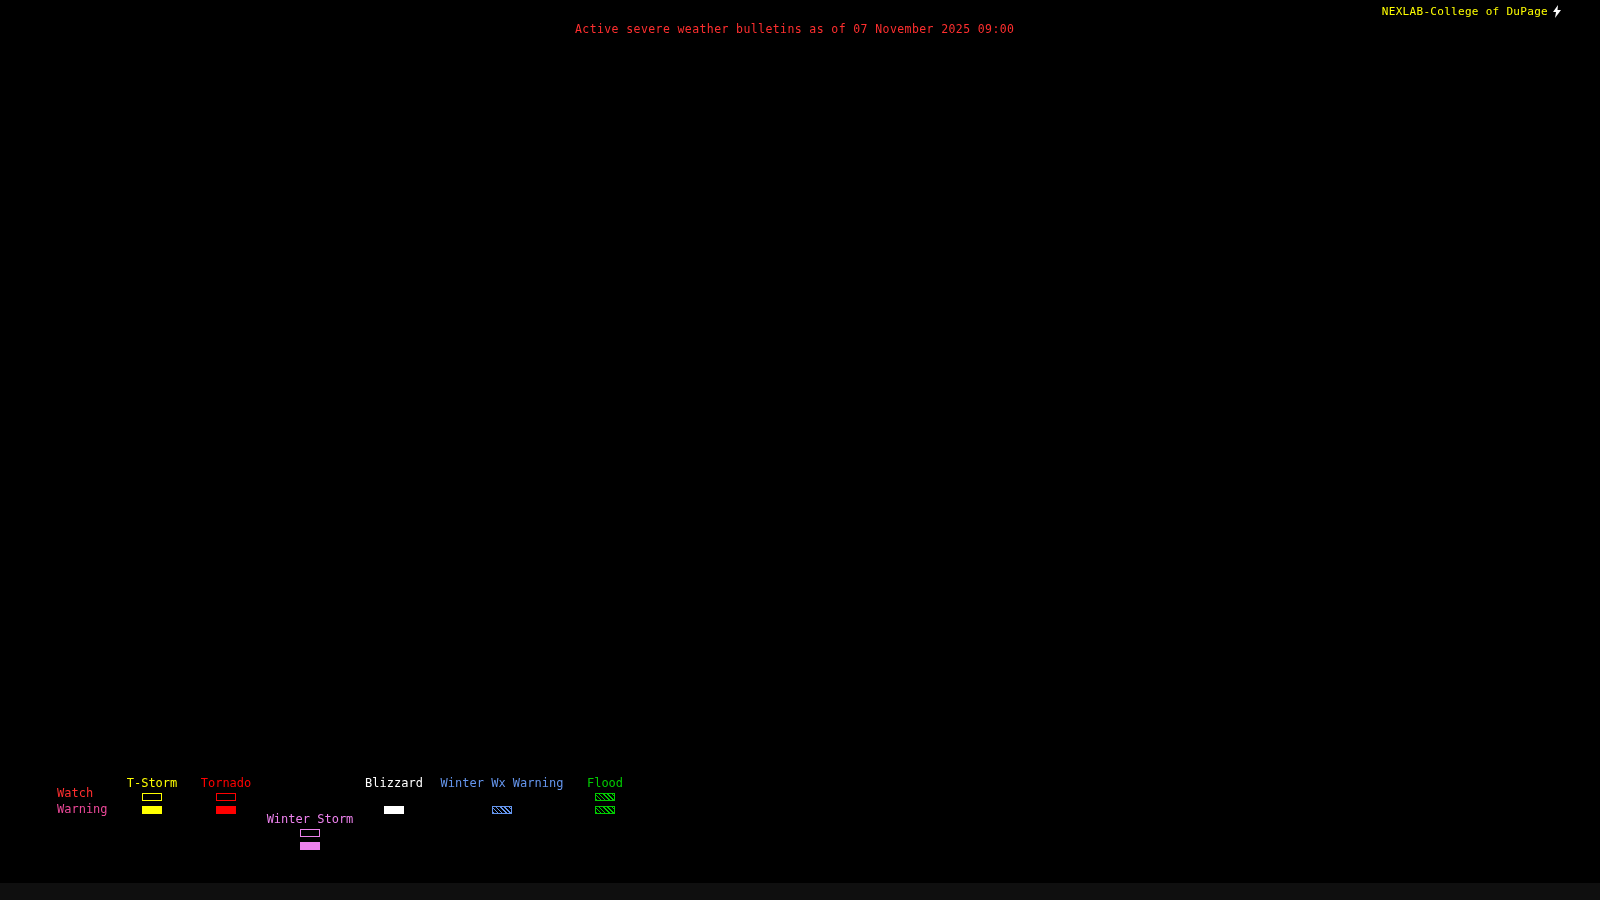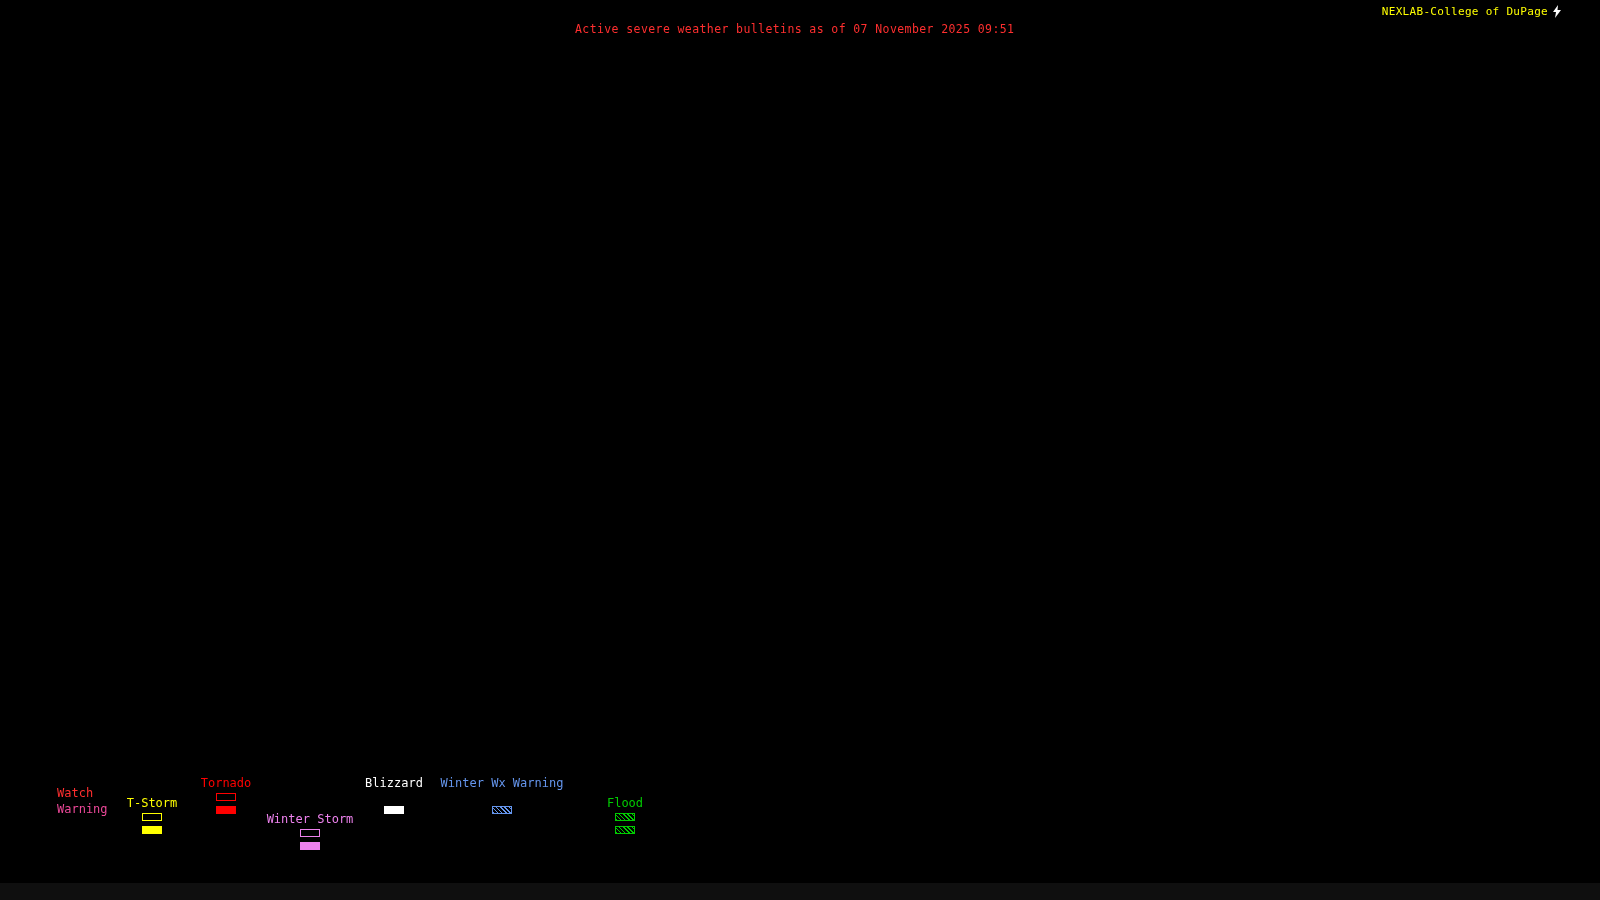--- a/index.html
+++ b/index.html
@@ -40,38 +40,38 @@
     background:repeating-linear-gradient(45deg,var(--c) 0 1px,transparent 1px 3px);
   }
   .sw-none{visibility:hidden;}
 </style>
 </head>
 <body>
 
 <div class="map-area"></div>
 <div class="bottom-strip"></div>
 
-<div class="page-title" style="color: rgb(255, 47, 47);">Active severe weather bulletins as of 07 November 2025 09:51</div>
+<div class="page-title" style="color: rgb(255, 47, 47);">Active severe weather bulletins as of 07 November 2025 09:00</div>
 
 <div class="brand">
   <span style="color: rgb(255, 255, 0);">NEXLAB-College of DuPage</span>
   <span class="logo">
     <svg width="10" height="13" viewBox="0 0 10 13">
       <path d="M6 0 L1 7 L4 7 L3 13 L9 5 L5.5 5 Z" fill="#ffffff"></path>
     </svg>
   </span>
 </div>
 
 <div class="legend">
 
   <div class="rowlabel watch" style="color: rgb(255, 47, 47);">Watch</div>
   <div class="rowlabel warning" style="color: #ec4899;">Warning</div>
 
   <div class="col" style="left:118px;width:68px;">
-    <div class="colhead" style="color: rgb(255, 255, 0); margin-top: 20px;">T-Storm</div>
+    <div class="colhead" style="color: rgb(255, 255, 0);">T-Storm</div>
     <div class="slot"><span class="sw sw-outline" style="--c: #ffff00;"></span></div>
     <div class="slot second"><span class="sw sw-filled" style="--c: #ffff00;"></span></div>
   </div>
 
   <div class="col" style="left:192px;width:68px;text-align:center;">
     <div class="colhead" style="color: rgb(255, 0, 0);">Tornado</div>
     <div class="slot"><span class="sw sw-outline" style="--c: #ff0000;"></span></div>
     <div class="slot second"><span class="sw sw-filled" style="--c: #ff0000;"></span></div>
   </div>
 
@@ -86,19 +86,19 @@
     <div class="slot"><span class="sw sw-none"></span></div>
     <div class="slot second"><span class="sw sw-filled" style="--c: #ffffff;"></span></div>
   </div>
 
   <div class="col" style="left:436px;width:132px;">
     <div class="colhead" style="color: rgb(100, 149, 237);">Winter Wx Warning</div>
     <div class="slot"><span class="sw sw-none"></span></div>
     <div class="slot second"><span class="sw sw-hatched" style="--c: #6495ed;"></span></div>
   </div>
 
-  <div class="col" style="left:602px;width:46px;margin-top:20px;">
+  <div class="col" style="left:582px;width:46px;">
     <div class="colhead" style="color: rgb(0, 204, 0);">Flood</div>
     <div class="slot"><span class="sw sw-hatched" style="--c: #00cc00;"></span></div>
     <div class="slot second"><span class="sw sw-hatched" style="--c: #00cc00;"></span></div>
   </div>
 
 </div>
 
 </body></html>

